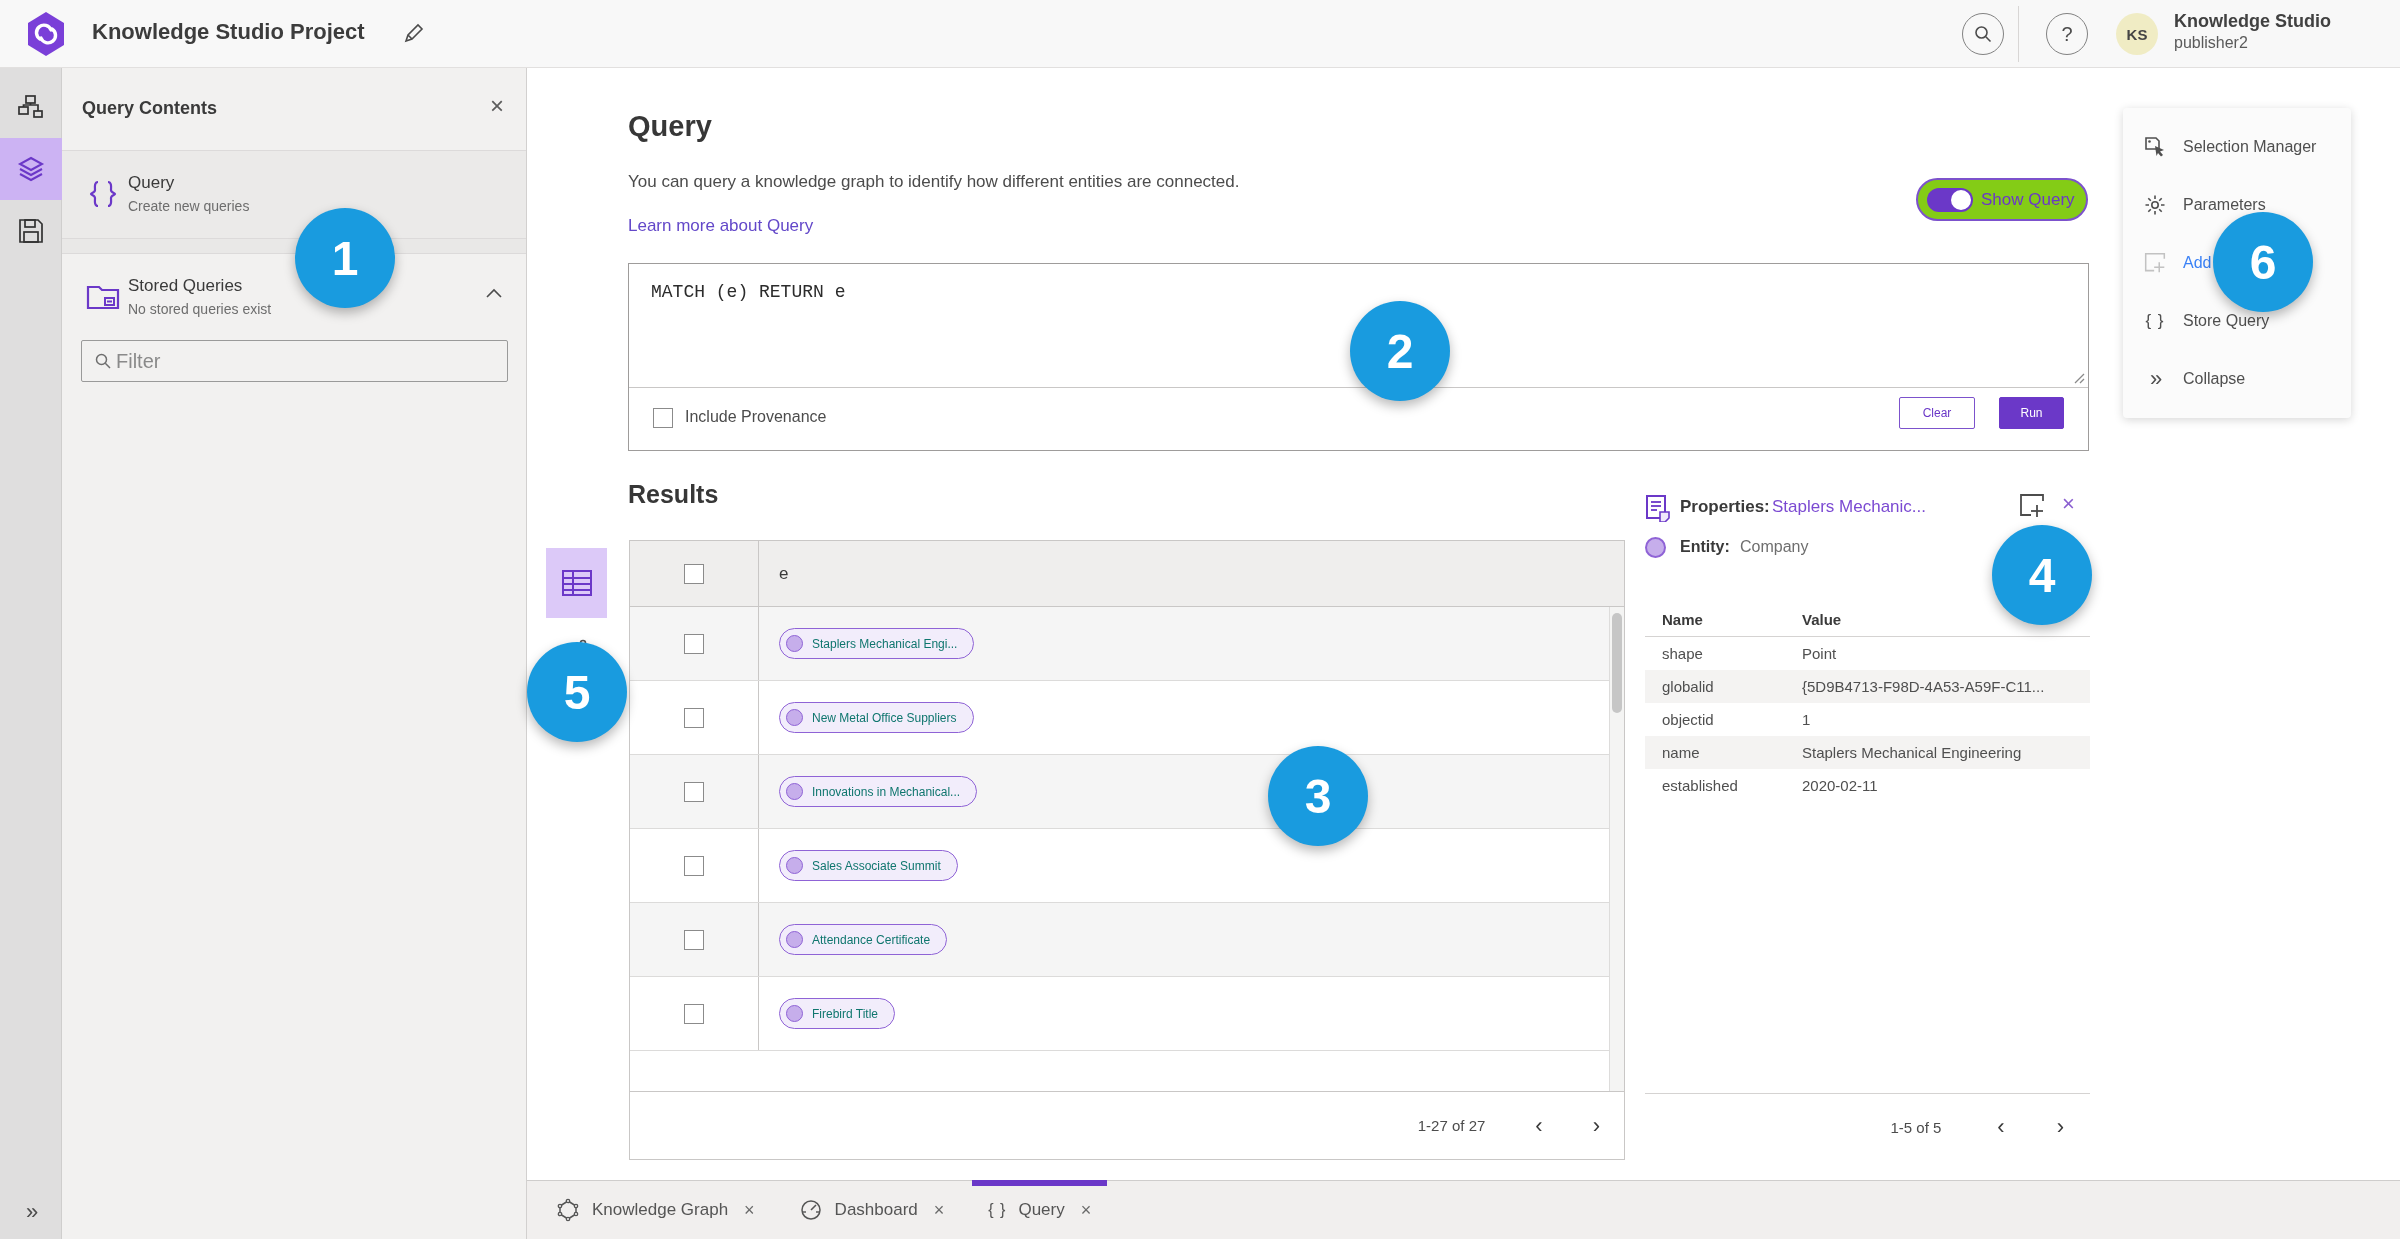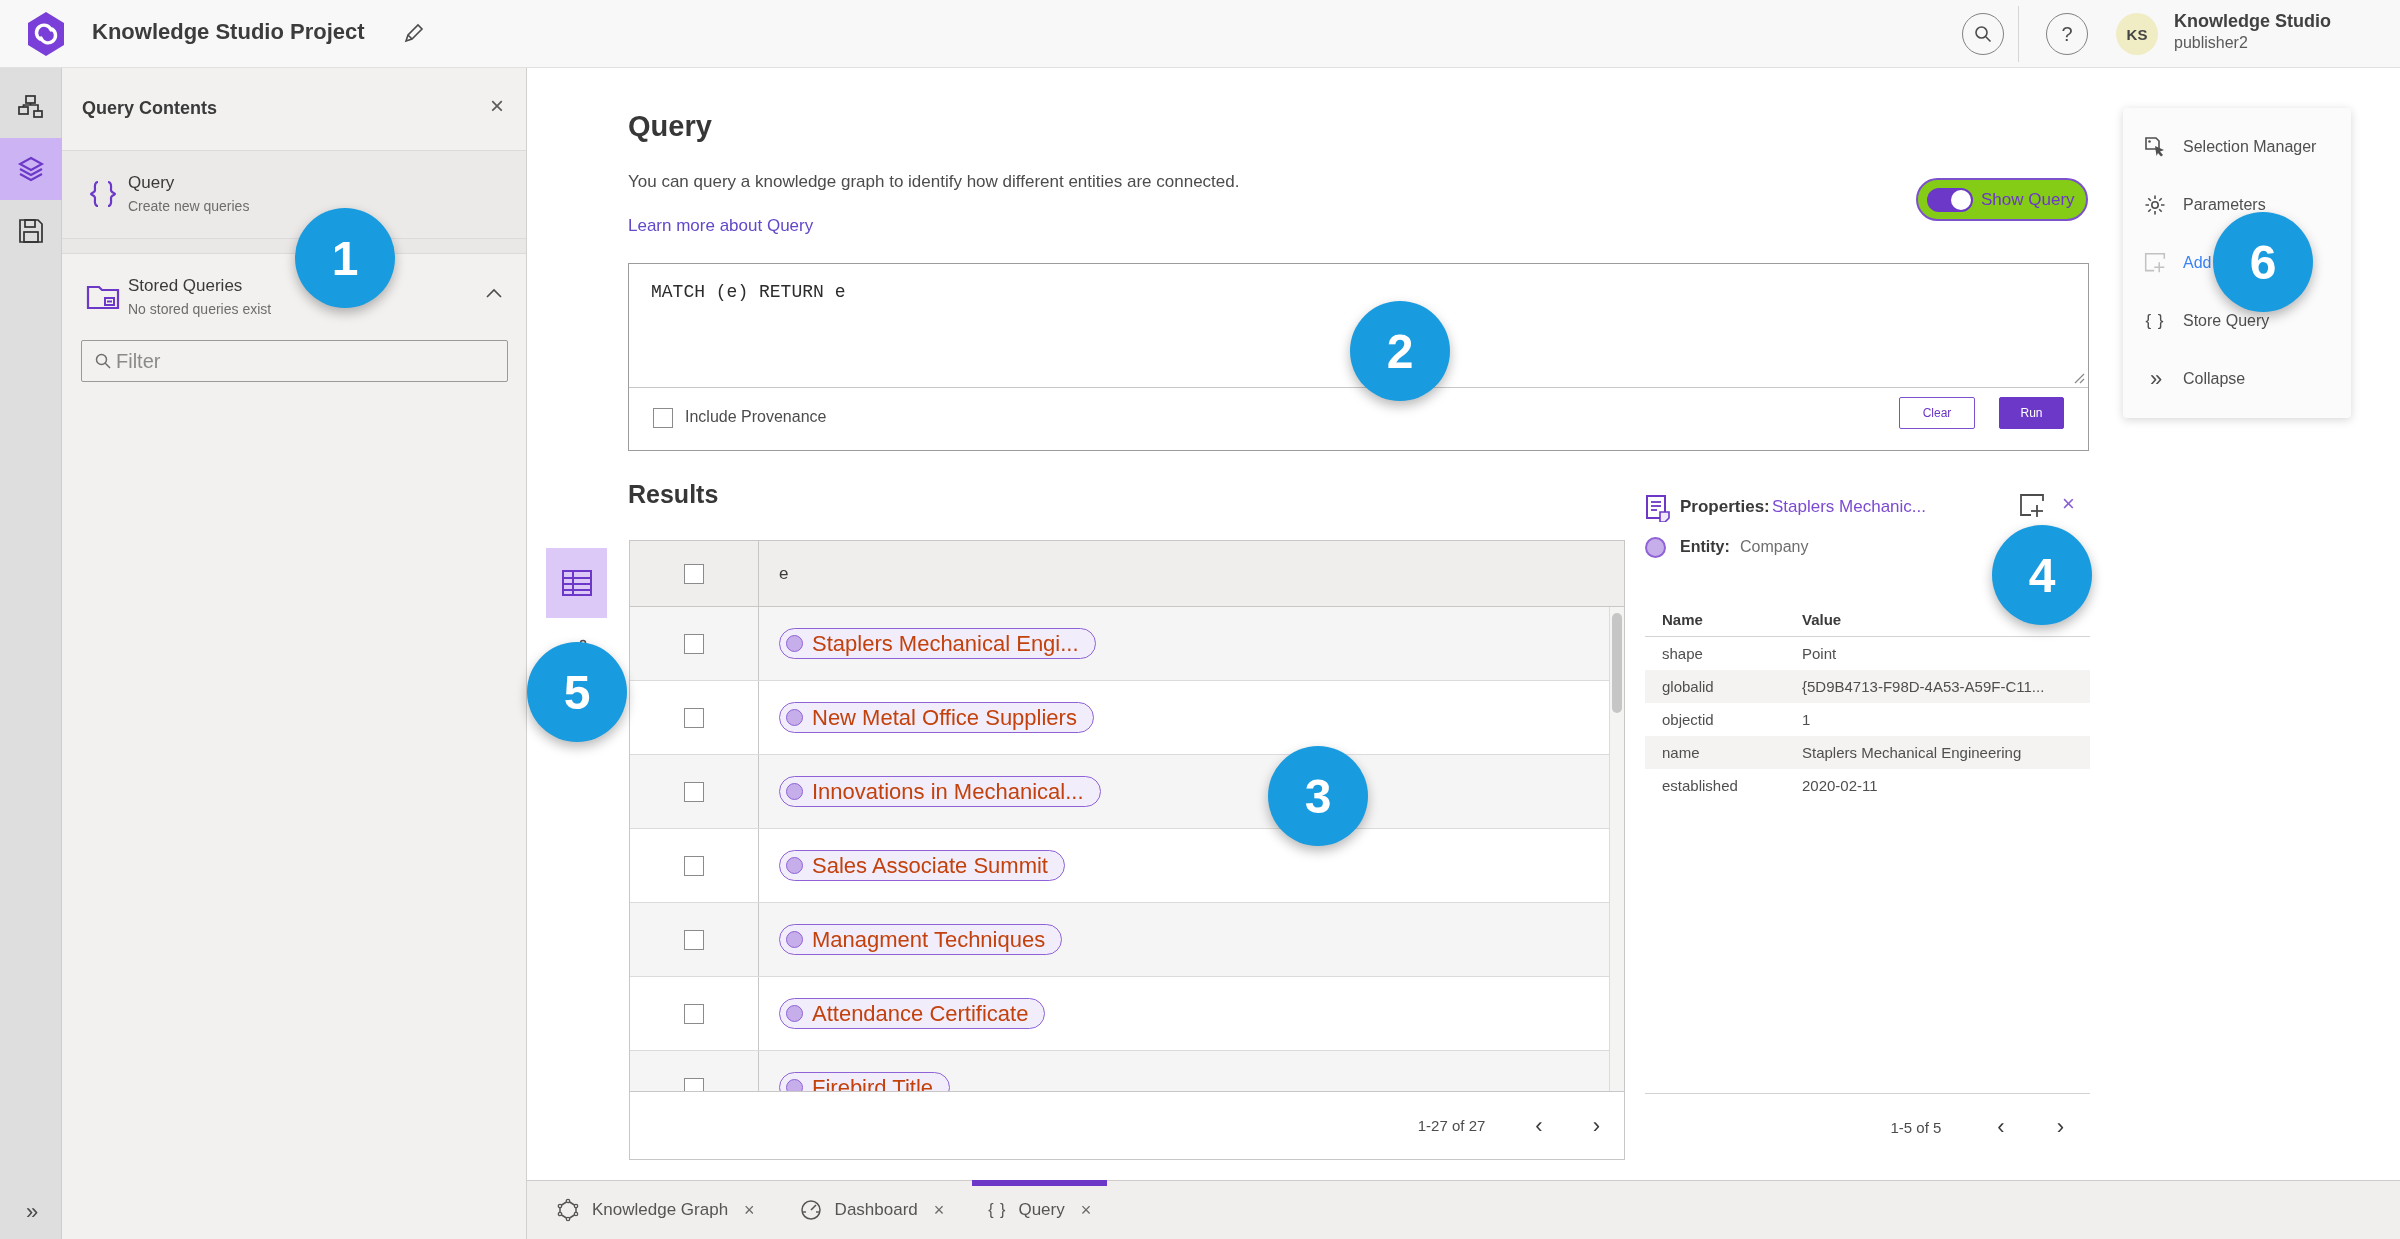--- a/index.html
+++ b/index.html
@@ -74,21 +74,21 @@
 
   .rtable { position:absolute; left:102px; top:472px; width:996px; height:620px; border:1px solid #c9c7c6; background:#fff; overflow:hidden; }
   .rt-header { height:66px; background:#efeeed; border-bottom:1px solid #c9c7c6; display:flex; }
   .rt-cb-col { width:129px; border-right:1px solid #c9c7c6; display:flex; align-items:center; justify-content:center; flex:0 0 auto; }
   .rt-e-col { flex:1; display:flex; align-items:center; padding-left:20px; font-size:17px; color:#3a3a3a; }
   .rt-row { height:74px; display:flex; border-bottom:1px solid #dcdbda; }
   .rt-row:nth-child(odd) { background:#f5f5f5; }
   .rt-row:nth-child(even) { background:#ffffff; }
   .pill { display:inline-flex; align-items:center; height:31px; border:1.5px solid #8f63d6; border-radius:16px; background:#f2edfb; padding:0 16px 0 6px; gap:9px; cursor:pointer; }
   .pill-dot { width:17px; height:17px; border-radius:50%; background:#c6aeeb; border:1.5px solid #8f63d6; flex:0 0 auto; }
-  .pill-label { font-size:22px; color:#c2410c; white-space:nowrap; }
+  .pill-label { font-size:12px; color:#0f766e; white-space:nowrap; }
   .rt-footer { position:absolute; left:0; bottom:0; width:100%; height:68px; background:#fff; border-top:1px solid #c9c7c6; display:flex; align-items:center; justify-content:flex-end; gap:0; z-index:5; }
   .pag-text { font-size:15px; color:#4c4c4c; }
   .pag-btn { font-size:22px; color:#3a3a3a; cursor:pointer; line-height:1; padding:4px 8px; }
   .rt-footer .pag-text { margin-right:42px; }
   .rt-footer .pag-btn.prev { margin-right:34px; }
   .rt-footer .pag-btn.next { margin-right:16px; }
   .scrollbar { position:absolute; right:0; top:66px; bottom:68px; width:15px; background:#f4f4f3; border-left:1px solid #dddcdb; z-index:4; }
   .scroll-thumb { position:absolute; left:2px; top:6px; width:10px; height:100px; border-radius:6px; background:#c6c6c6; }
 
   
@@ -370,31 +370,20 @@
               </span>
             </div>
         </div>
         <div class="rt-row">
           <div class="rt-cb-col">
               <span class="cb"></span>
             </div>
           <div class="rt-e-col">
               <span class="pill">
                 <span class="pill-dot"></span>
-                <span class="pill-label">Managment Techniques</span>
-              </span>
-            </div>
-        </div>
-        <div class="rt-row">
-          <div class="rt-cb-col">
-              <span class="cb"></span>
-            </div>
-          <div class="rt-e-col">
-              <span class="pill">
-                <span class="pill-dot"></span>
                 <span class="pill-label">Attendance Certificate</span>
               </span>
             </div>
         </div>
         <div class="rt-row">
           <div class="rt-cb-col">
               <span class="cb"></span>
             </div>
           <div class="rt-e-col">
               <span class="pill">

